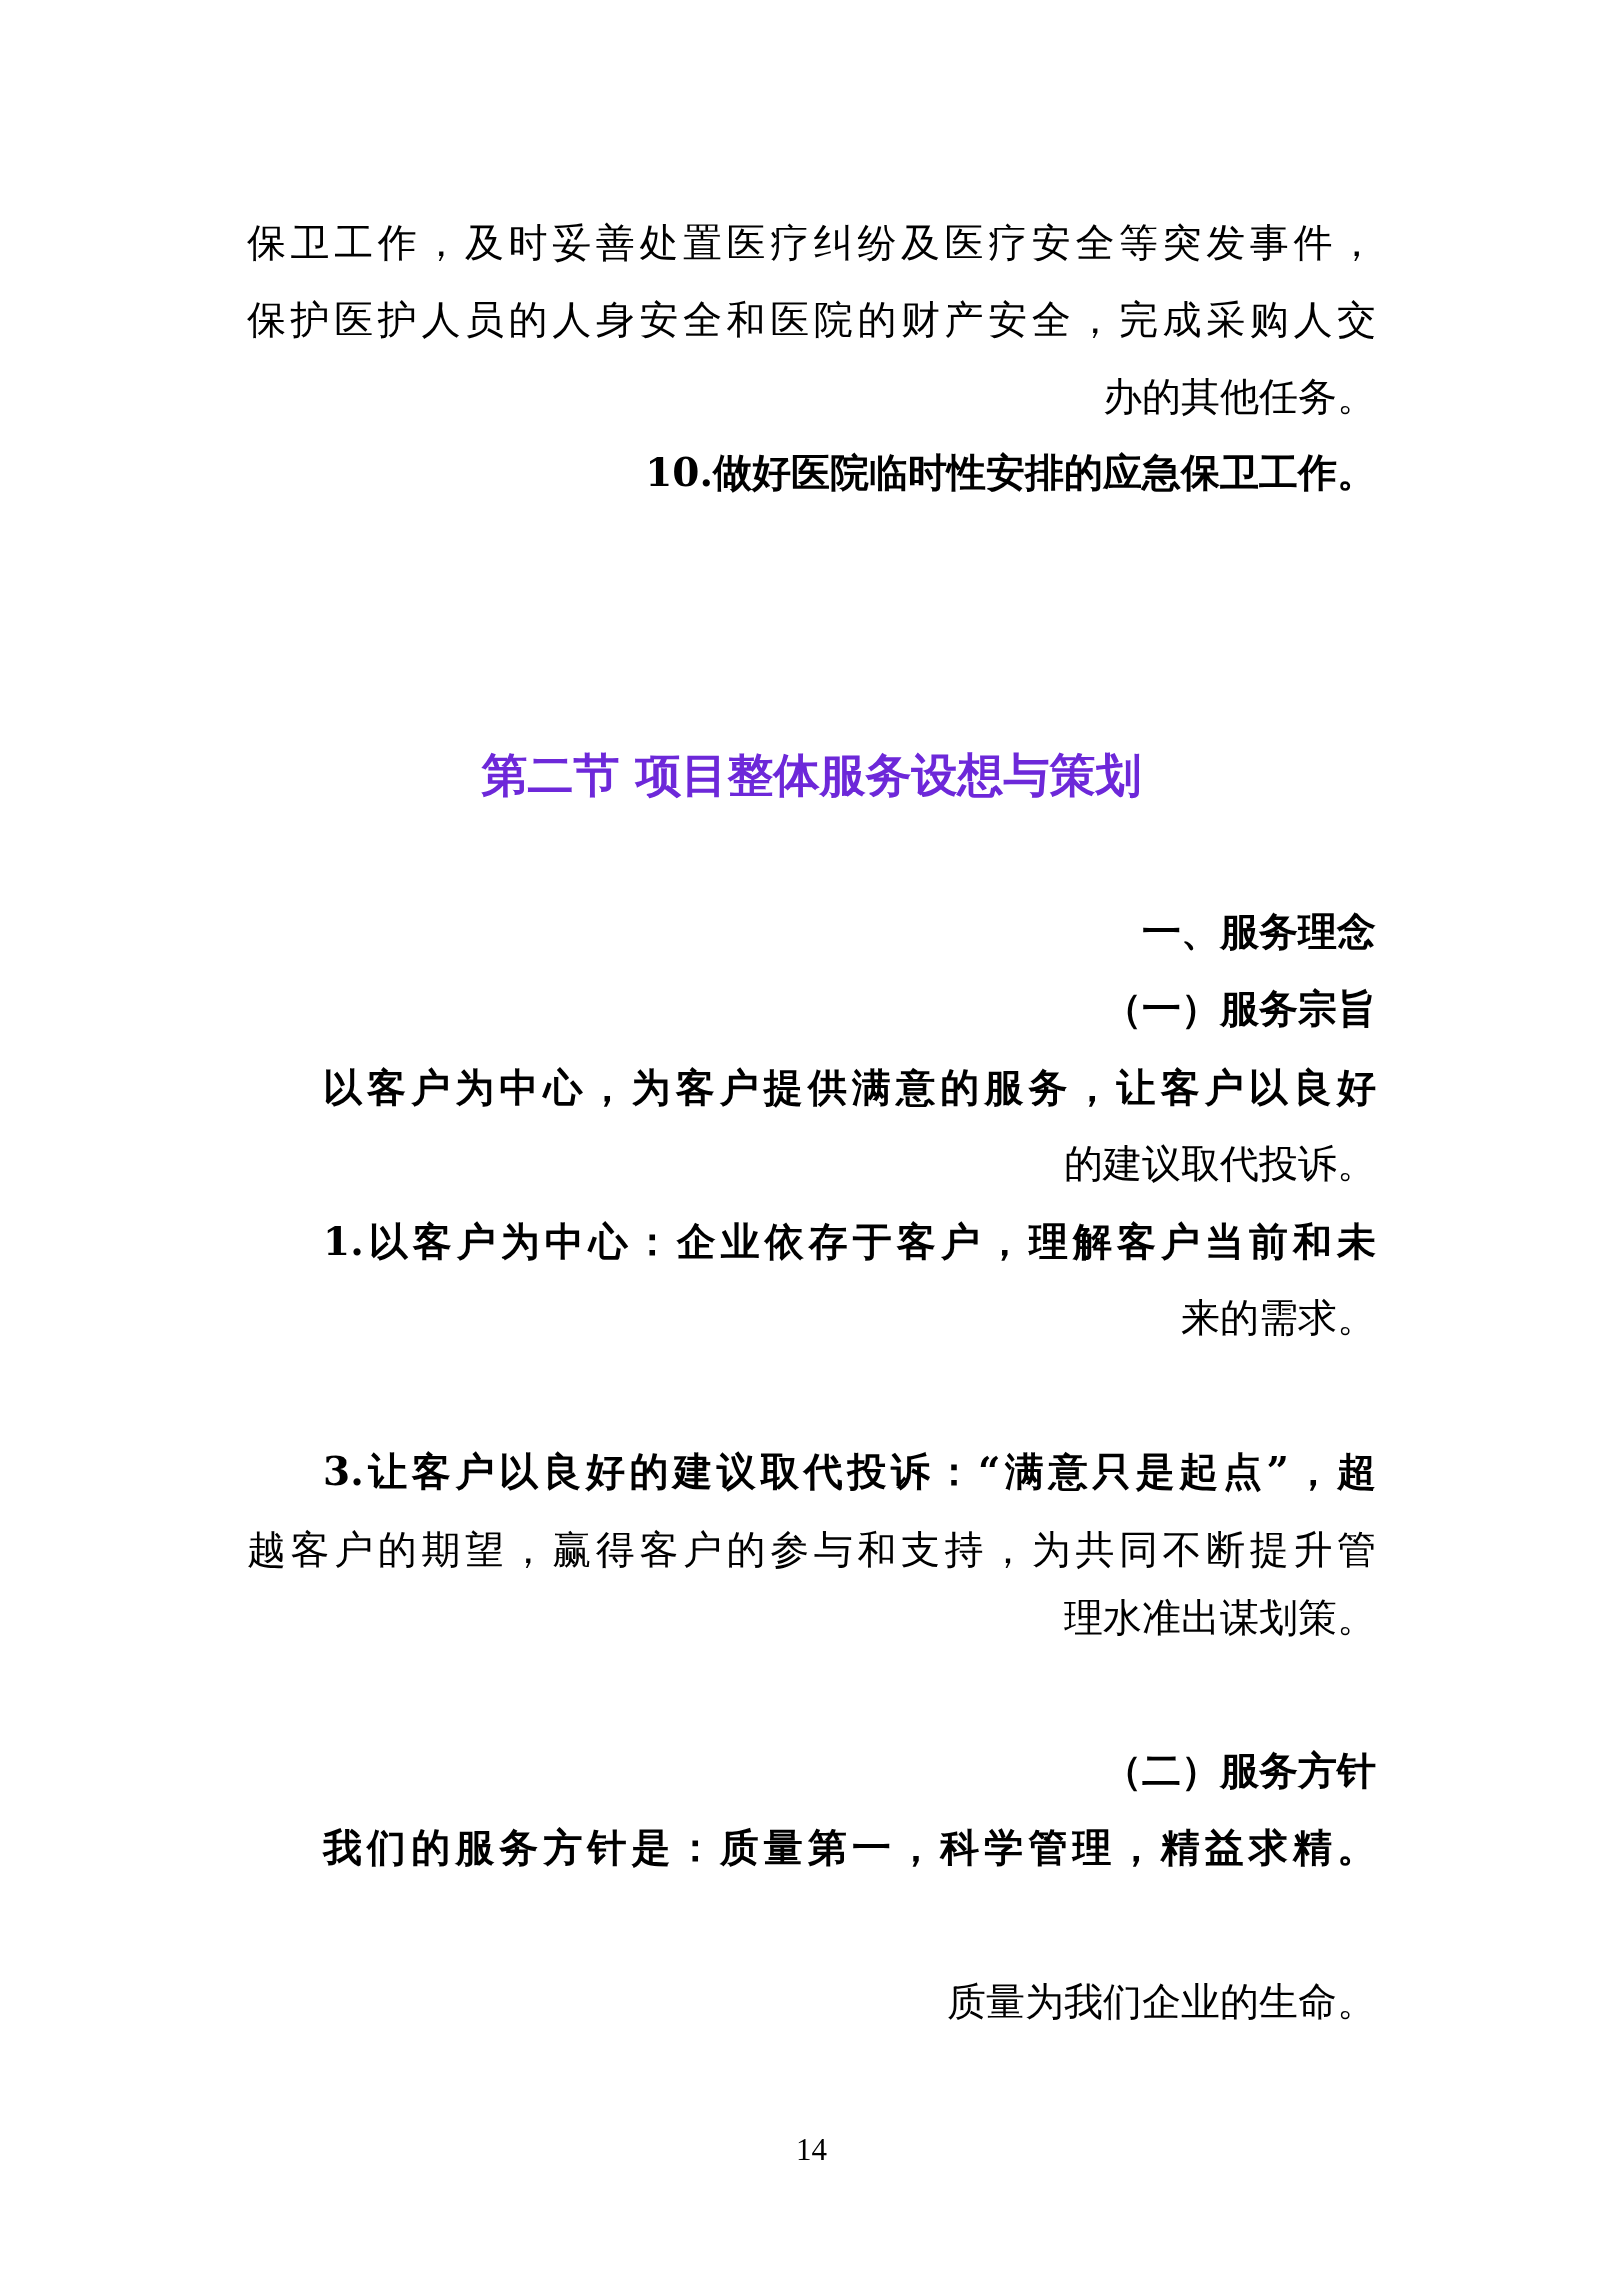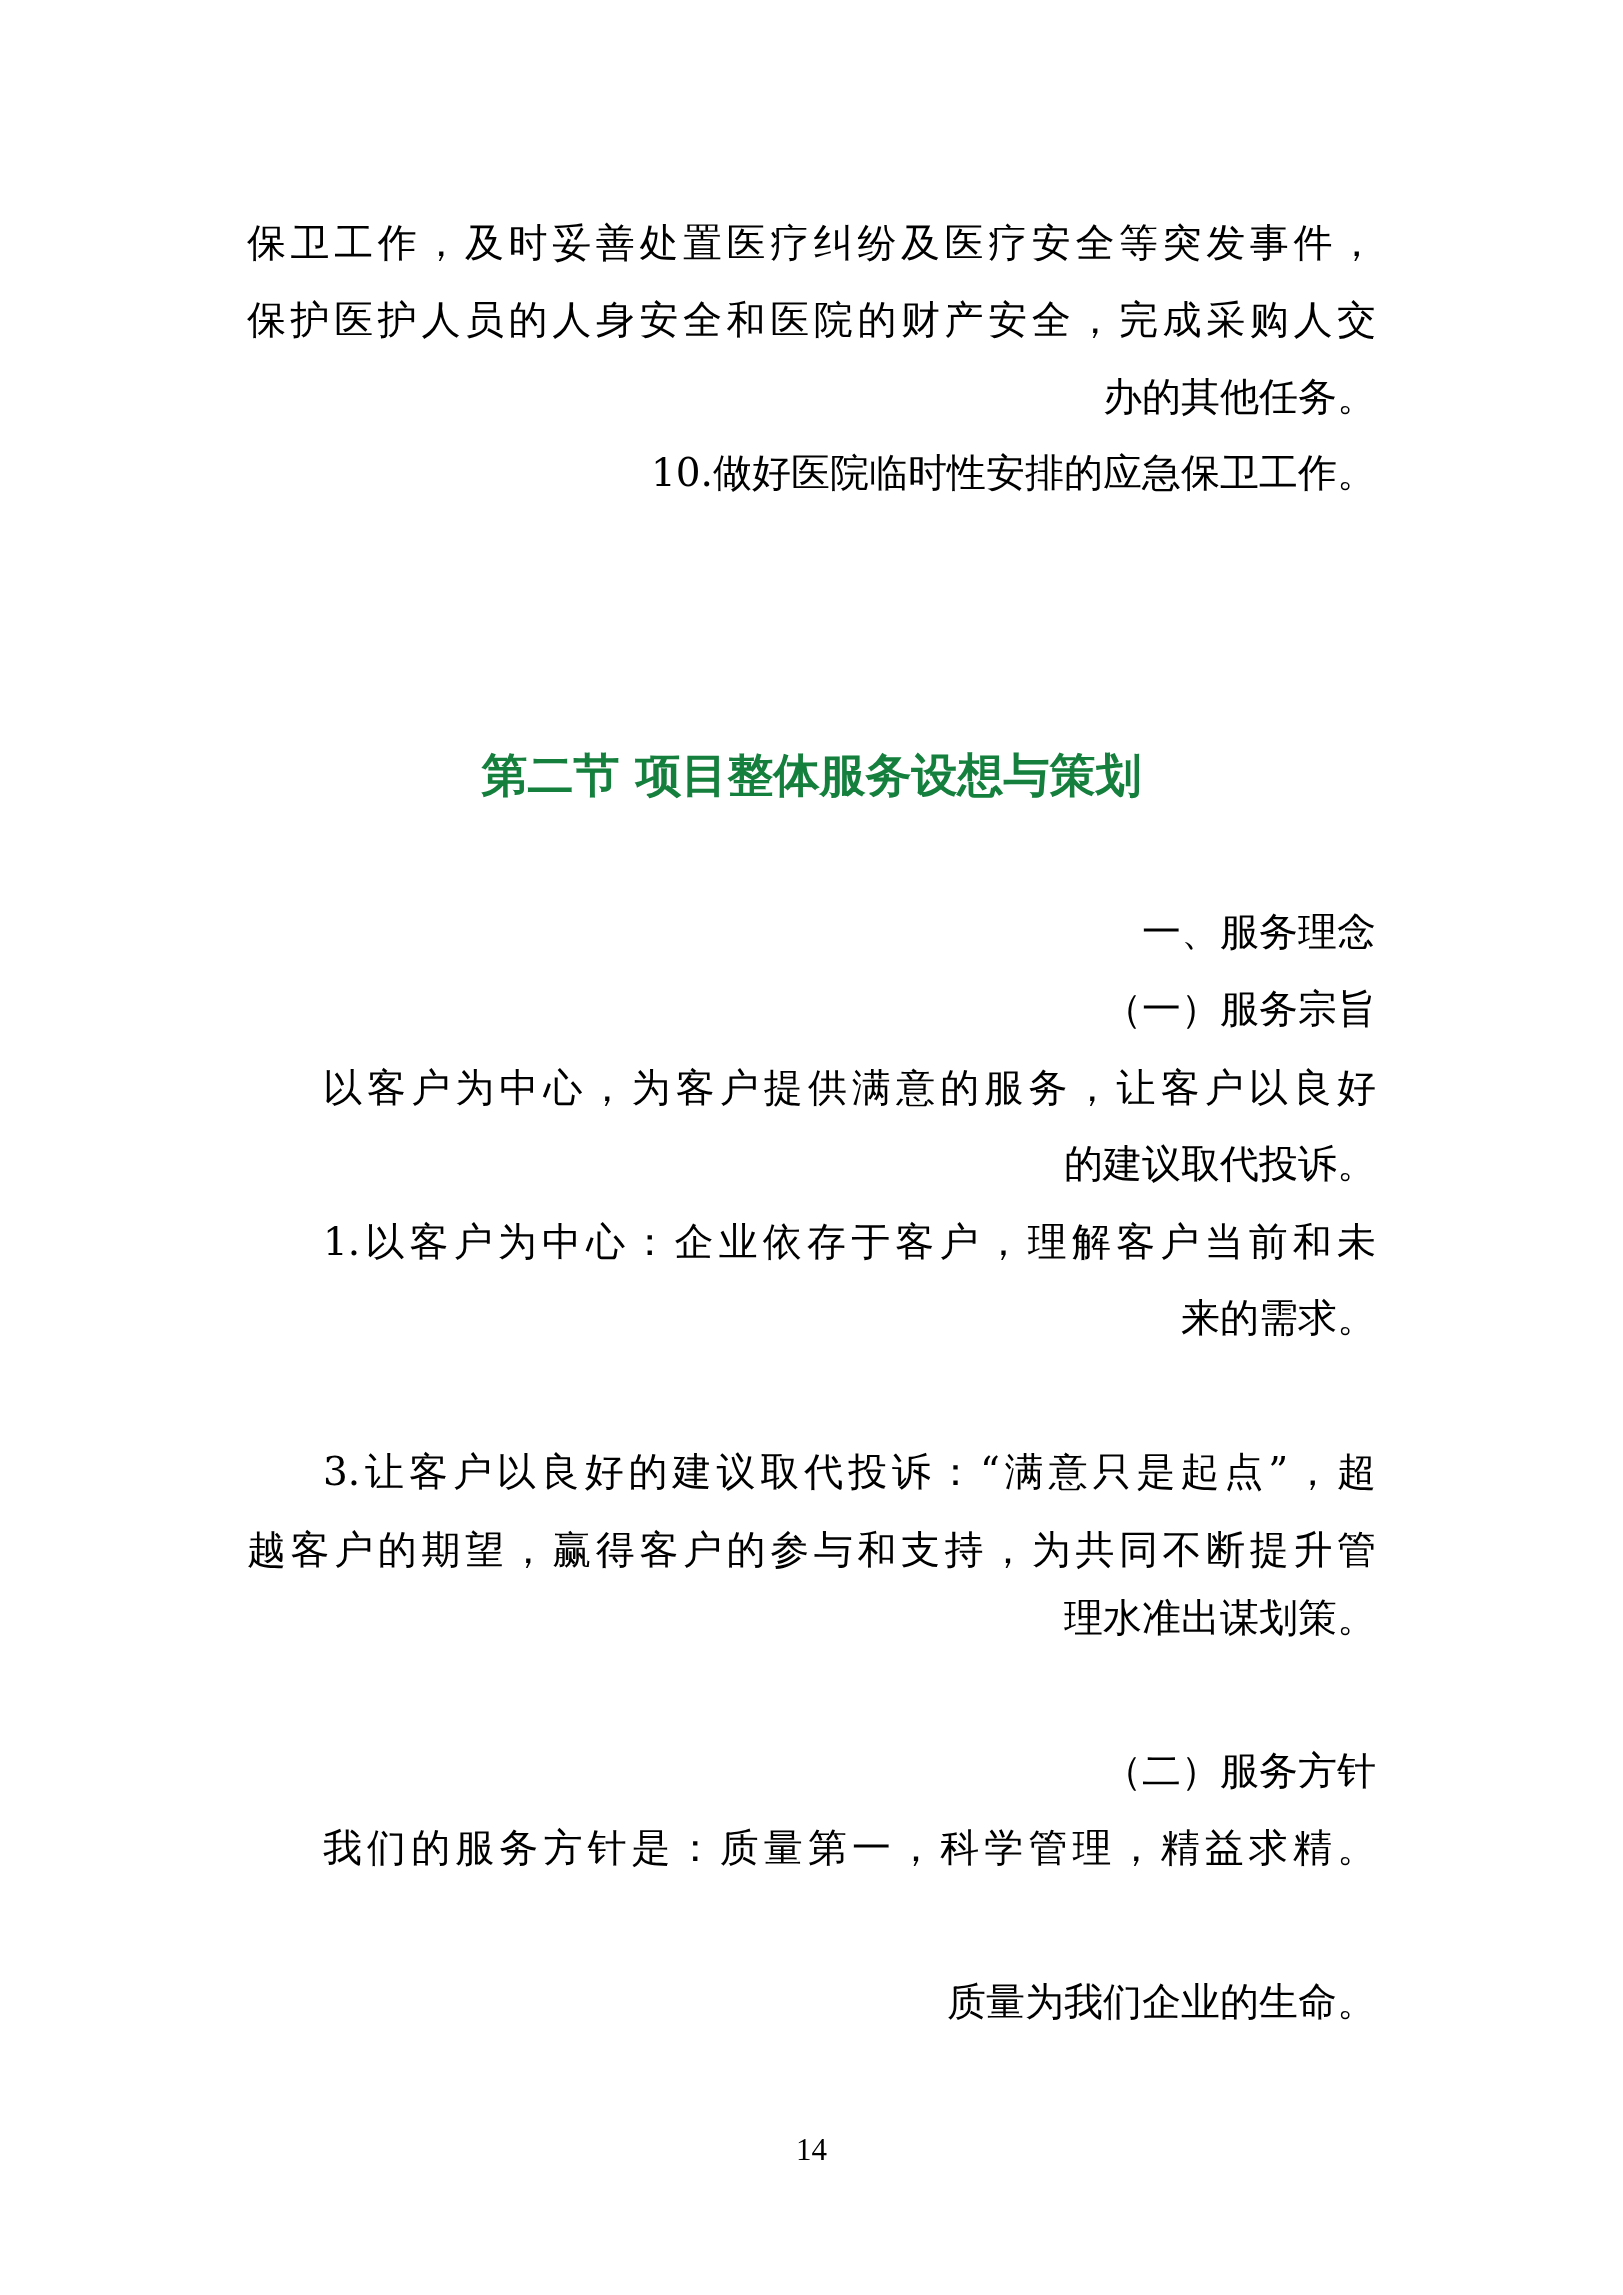--- a/index.html
+++ b/index.html
@@ -12,31 +12,31 @@
     height: 41px;
     font-family: "DejaVu Serif", "Liberation Serif", serif;
     font-size: 39px;
     line-height: 41px;
     color: #000000;
     white-space: nowrap;
     overflow: visible;
     text-align: right;
   }
   .full { text-align: justify; text-align-last: justify; }
-  .indent { left: 323px; width: 1053px; }
+  .indent { left: 323px; width: 1053px; font-weight: bold; }
   .heading {
     position: absolute;
     left: 0; width: 1623px;
     top: 750px;
     text-align: center;
     font-family: "DejaVu Sans", "Liberation Sans", sans-serif;
     font-weight: bold;
     font-size: 46px;
     line-height: 50px;
-    color: #15803d;
+    color: #6d28d9;
     white-space: nowrap;
   }
   .pagenum {
     position: absolute;
     left: 0; width: 1623px;
     top: 2115px;
     text-align: center;
     font-family: "Liberation Serif", "DejaVu Serif", serif;
     font-size: 31px;
     line-height: 34px;

